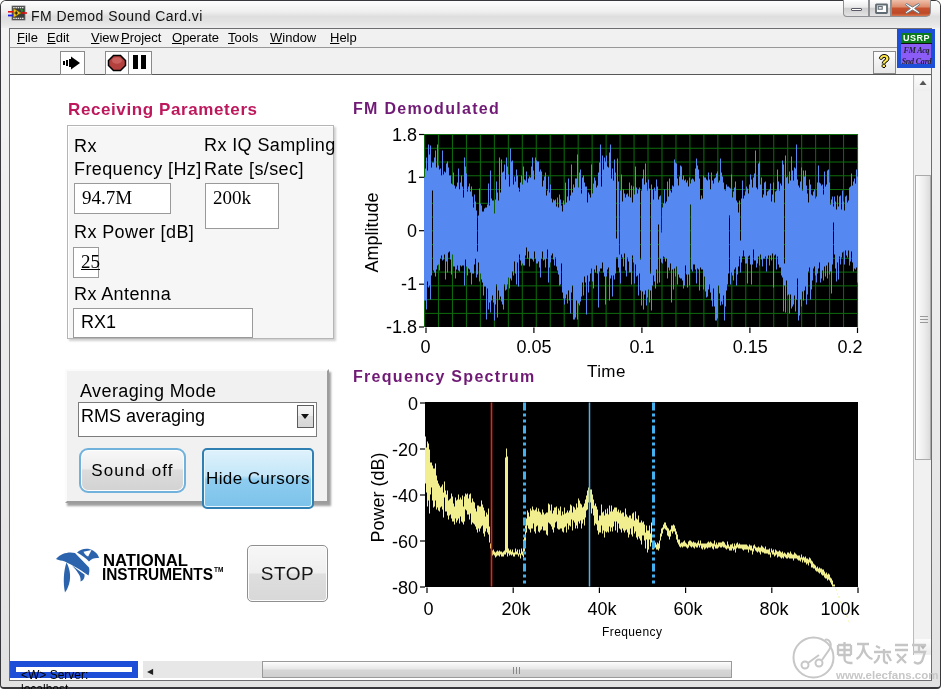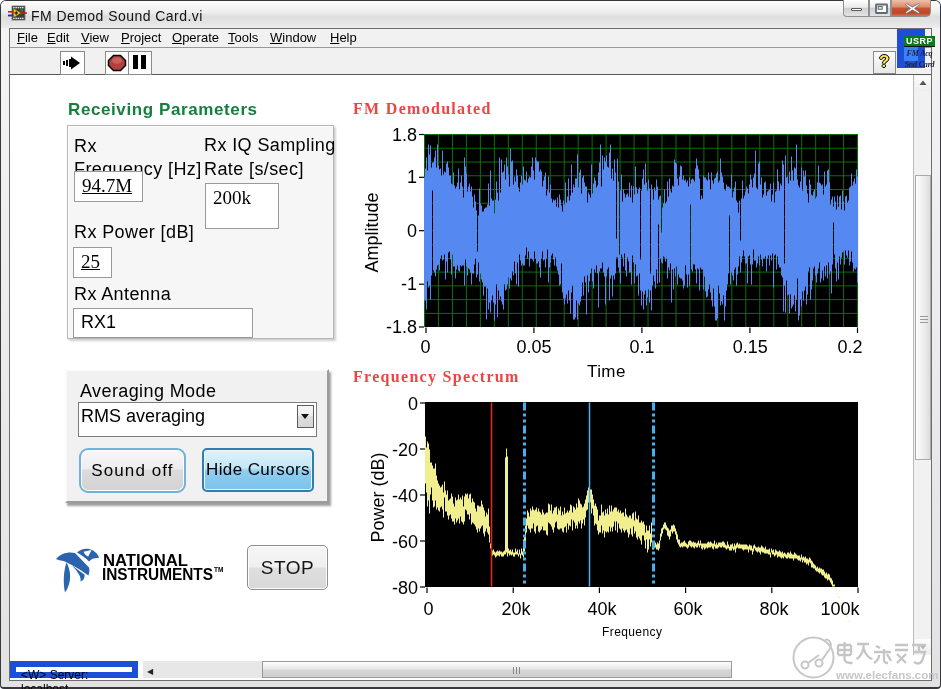--- a/index.html
+++ b/index.html
@@ -25,52 +25,52 @@
 #menubar { position:absolute; left:0; top:0; width:921px; height:19px; background:#f1f1f1; border-bottom:1px solid #989898; }
 .menu { position:absolute; top:1px; font-size:13px; color:#000; }
 .menu u { text-decoration:underline; }
 #toolbar { position:absolute; left:0; top:20px; width:921px; height:26px;
   background:#f1f1f1; border-bottom:1px solid #585858; }
 #panel { position:absolute; left:0; top:46px; width:903px; height:580px; background:#fff; }
 #vscroll { position:absolute; left:903px; top:46px; width:18px; height:580px; background:#f1f1f1; border-left:1px solid #bbb; }
 #hrow { position:absolute; left:0; top:626px; width:921px; height:25px; background:#fff; }
 .tbtn { position:absolute; border:1px solid #8a8a8a; background:#f1f1f1; }
 .lbl { position:absolute; font-size:18px; color:#000; white-space:nowrap; letter-spacing:0.4px; }
-.boldlbl { position:absolute; font-weight:bold; font-size:17px; color:#15803d; white-space:nowrap; letter-spacing:0.6px; }
+.boldlbl { position:absolute; font-weight:bold; font-size:17px; color:#be185d; white-space:nowrap; letter-spacing:0.6px; }
 .input { position:absolute; background:#fff; border:1px solid #9a9a9a;
   font-family:"Liberation Serif", serif; font-size:19px; color:#000; padding-left:7px; }
 #rpbox { position:absolute; left:57px; top:50px; width:267px; height:214px;
   background:#f6f6f6; border:1px solid #b5b5b5;
   box-shadow:inset 1px 1px 0 #fff, 2px 2px 2px rgba(120,120,120,0.35); }
 #avgbox { position:absolute; left:55px; top:294px; width:264px; height:134px;
   background:#f1f1f1;
   border-top:2px solid #fbfbfb; border-left:2px solid #fbfbfb;
   border-right:2px solid #9c9c9c; border-bottom:2px solid #9c9c9c;
   box-shadow:2px 3px 2px rgba(95,95,95,0.6); }
 .nice-btn { position:absolute; border-radius:5px; font-size:17px; color:#000; letter-spacing:0.4px;
   display:flex; align-items:center; justify-content:center; }
 #sound-btn { left:12px; top:77px; width:107px; height:45px;
   border:2px solid #71b2dc;
   background:linear-gradient(#f8f8f8 0%,#ededed 45%,#dcdcdc 50%,#d2d2d2 100%);
   box-shadow:inset 0 0 0 1px #fdfdfd; }
-#hide-btn { left:135px; top:77px; width:112px; height:44px;
+#hide-btn { left:135px; top:77px; width:112px; height:61px;
   border:2px solid #2f7fb2;
   background:linear-gradient(#dff2fc 0%,#c3e6f8 45%,#8ecdf0 52%,#7cc2ea 100%);
   box-shadow:inset 0 0 0 1px #e8f6fd; }
 #dropdown { position:absolute; left:11px; top:31px; width:239px; height:35px;
   background:#fff; border:1px solid #7c7c7c; }
 #droparrow { position:absolute; right:2px; top:2px; width:17px; height:23px;
   background:linear-gradient(#f6f6f6 0%,#ececec 45%,#dddddd 50%,#d6d6d6 100%); border:1.5px solid #5c5c5c; }
-#stopbtn { position:absolute; left:237px; top:470px; width:81px; height:45px;
+#stopbtn { position:absolute; left:237px; top:470px; width:81px; height:57px;
   border:1px solid #8f8f8f; border-radius:5px;
   background:linear-gradient(#f7f7f7 0%,#efefef 48%,#dedede 52%,#d8d8d8 100%);
   box-shadow:inset 0 0 0 1px #fcfcfc;
   display:flex; align-items:center; justify-content:center;
   font-size:19px; letter-spacing:0.5px; color:#161616; }
-.charttitle { position:absolute; font-weight:bold; font-size:16px; color:#ef4444; white-space:nowrap; letter-spacing:1.3px;font-family:Liberation Serif, serif; }
+.charttitle { position:absolute; font-weight:bold; font-size:16px; color:#701a75; white-space:nowrap; letter-spacing:1.3px; }
 .axisv { position:absolute; font-size:18px; color:#000; transform:rotate(-90deg); transform-origin:center; white-space:nowrap; text-align:center; }
 #statusbox { position:absolute; left:0px; top:632px; width:128px; height:17px;
   background:#fff; border:6px solid #1d4ed8; font-size:12px; color:#000;
   padding:1px 0 0 5px; z-index:5; }
 #htrack { position:absolute; left:133px; top:632px; width:589px; height:17px; background:#e7e7e7; }
 #hthumb { position:absolute; left:119px; top:0px; width:470px; height:17px;
   border:1px solid #9a9a9a; background:linear-gradient(#fdfdfd,#e8e8e8 45%,#d6d6d6 55%,#cfcfcf); }
 #wm { position:absolute; left:786px; top:630px; width:152px; height:57px; z-index:6; }
 </style>
 </head>
@@ -111,21 +111,21 @@
   </div>
 <div id="btn-close" class="capbtn">
     <svg style="position:absolute;left:13px;top:3px" width="15" height="11" viewBox="0 0 15 11">
 <path d="M1.5 0.5 L7.5 4 L13.5 0.5 L14.5 1.8 L9.6 5.5 L14.5 9.2 L13.5 10.5 L7.5 7 L1.5 10.5 L0.5 9.2 L5.4 5.5 L0.5 1.8 Z" fill="#fff" stroke="#6a7a85" stroke-width="1"></path>
 </svg>
   </div>
 <div id="client">
   <div id="menubar">
     <span class="menu" style="left:7px"><u>F</u>ile</span>
     <span class="menu" style="left:37px"><u>E</u>dit</span>
-    <span class="menu" style="left:71px"><u>V</u>iew</span>
+    <span class="menu" style="left:81px"><u>V</u>iew</span>
     <span class="menu" style="left:111px"><u>P</u>roject</span>
     <span class="menu" style="left:162px"><u>O</u>perate</span>
     <span class="menu" style="left:218px"><u>T</u>ools</span>
     <span class="menu" style="left:260px"><u>W</u>indow</span>
     <span class="menu" style="left:320px"><u>H</u>elp</span>
   </div>
   <div id="toolbar">
 <div class="tbtn" style="left:50px;top:2px;width:25px;height:24px;background:#fefefe;">
  <svg width="23" height="22" viewBox="0 0 23 22">
   <rect x="2" y="9" width="2" height="4" fill="#000"></rect>
@@ -142,36 +142,36 @@
  </svg>
 </div>
 <div class="abs" style="left:120px;top:5px;width:20px;height:18px;">
   <div style="position:absolute;left:3px;top:1px;width:4.5px;height:14px;background:#000"></div>
   <div style="position:absolute;left:11px;top:1px;width:4.5px;height:14px;background:#000"></div>
 </div>
 <div class="tbtn" style="left:863px;top:2px;width:23px;height:23px;background:linear-gradient(#fcfcfc,#e8e8e8);">
   <span style="position:absolute;left:5px;top:0px;font-size:17px;font-weight:bold;color:#ffe84a;text-shadow:-1px 0 #000,1px 0 #000,0 -1px #000,0 1px #000;">?</span>
 </div>
 </div>
-  <div class="abs" style="left:887px;top:0px;width:28px;height:39px;border:7px solid #1d4ed8;background:#3b82f6;z-index:9;">
+  <div class="abs" style="left:887px;top:0px;width:38px;height:39px;border:4px solid #1d4ed8;background:#8b5cf6;z-index:9;">
   <div style="position:absolute;left:0;top:0;width:31px;height:11px;background:#0b7a1c;border-bottom:1px solid #111;
        color:#fff;font-size:9px;font-weight:bold;text-align:center;line-height:11px;letter-spacing:0.5px;">USRP</div>
   <div style="position:absolute;left:0;top:12px;width:31px;font-size:8px;font-style:italic;font-weight:bold;color:#223;text-align:center;line-height:11px;letter-spacing:-0.2px;white-space:nowrap;font-family:'Liberation Serif',serif;">FM Acq<br>Snd Card</div>
 </div>
   <div id="panel">
     <div class="boldlbl" style="left:58px;top:25px;">Receiving Parameters</div>
     <div id="rpbox"></div>
     <div class="lbl" style="left:64px;top:61px;">Rx</div>
     <div class="lbl" style="left:194px;top:60px;">Rx IQ Sampling</div>
     <div class="lbl" style="left:64px;top:84px;">Frequency [Hz]</div>
     <div class="lbl" style="left:194px;top:84px;">Rate [s/sec]</div>
-    <div class="input" style="left:64px;top:96px;width:69px;height:31px;line-height:28px;text-decoration:underline;">94.7M</div>
+    <div class="input" style="left:64px;top:108px;width:97px;height:31px;line-height:28px;">94.7M</div>
     <div class="input" style="left:195px;top:108px;width:74px;height:46px;line-height:28px;">200k</div>
     <div class="lbl" style="left:64px;top:147px;">Rx Power [dB]</div>
-    <div class="input" style="left:63px;top:172px;width:39px;height:31px;line-height:28px;text-decoration:underline;">25</div>
+    <div class="input" style="left:63px;top:172px;width:26px;height:31px;line-height:28px;text-decoration:underline;">25</div>
     <div class="lbl" style="left:64px;top:209px;">Rx Antenna</div>
     <div class="input" style="left:63px;top:233px;width:180px;height:30px;line-height:27px;font-family:'Liberation Sans',sans-serif;font-size:18px;">RX1</div>
     <div id="avgbox">
       <div class="lbl" style="left:13px;top:10px;">Averaging Mode</div>
       <div id="dropdown">
           <span style="position:absolute;left:2px;top:3px;font-size:18px;">RMS averaging</span>
         <div id="droparrow"><svg width="14" height="20" viewBox="0 0 14 20">
               <path d="M3 8 L11 8 L7 13 Z" fill="#111"></path>
             </svg></div>
       </div>

